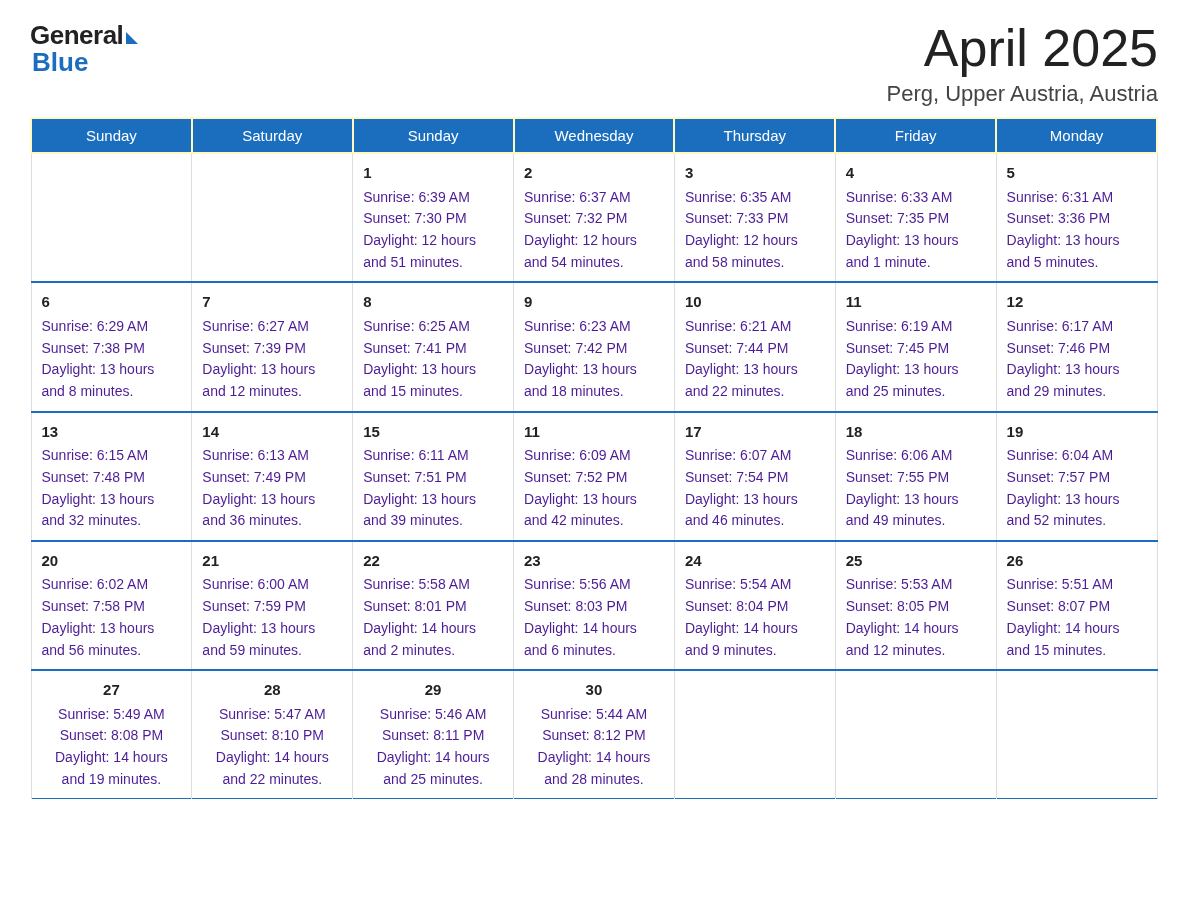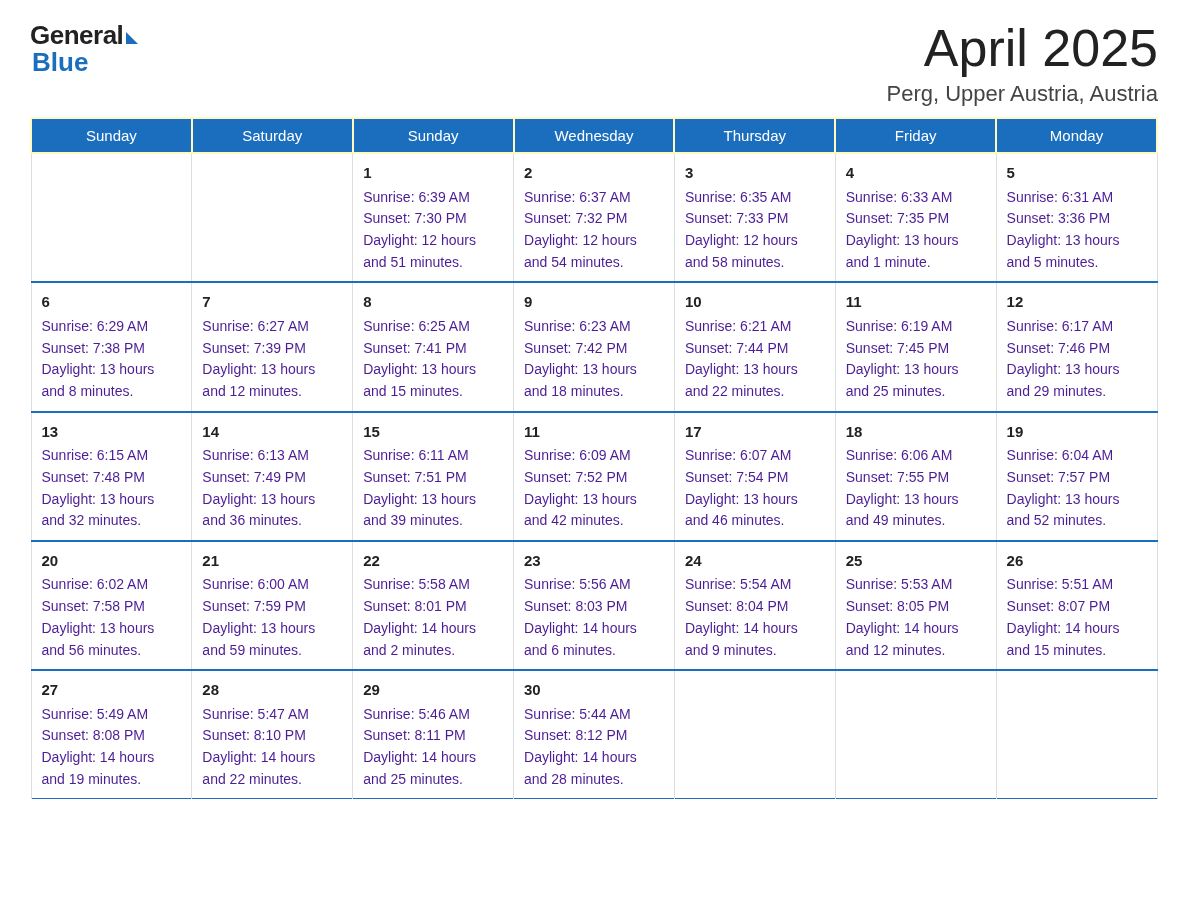--- a/index.html
+++ b/index.html
@@ -106,20 +106,21 @@
     .day-info {
       font-size: 14px;
       color: #4c1d95;
       line-height: 1.55;
     }
     .empty-cell {
       background: #fff;
     }
     .calendar tbody tr:last-child {
       border-bottom: 1px solid #1a6ebd;
+      text-align: center;
     }
   </style>
 </head>
 <body>
 
 <div class="header">
   <div class="logo">
     <div class="logo-top">
       <span class="logo-general">General</span>
       <div class="logo-arrow"></div>

